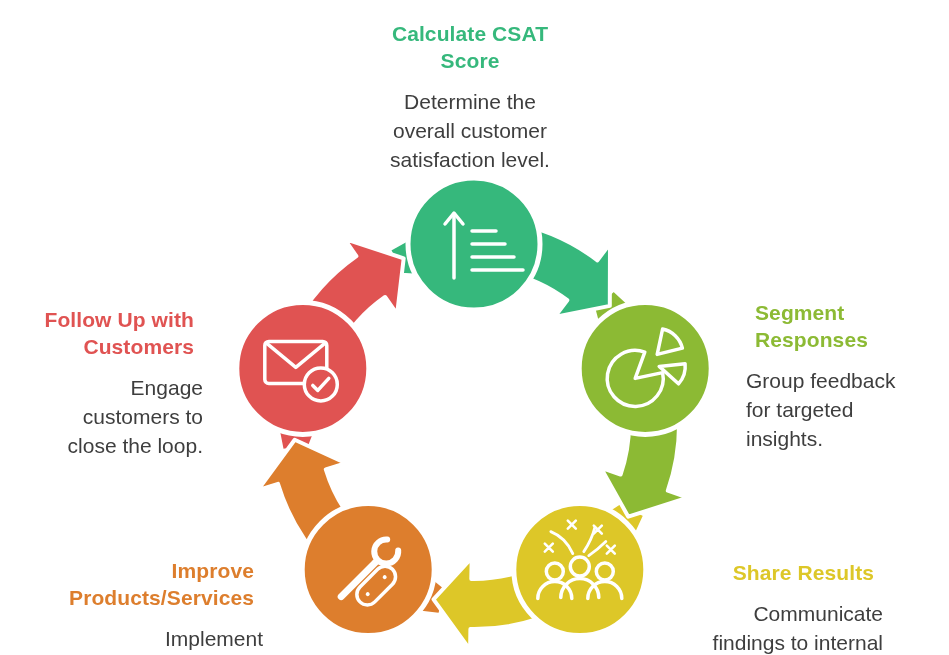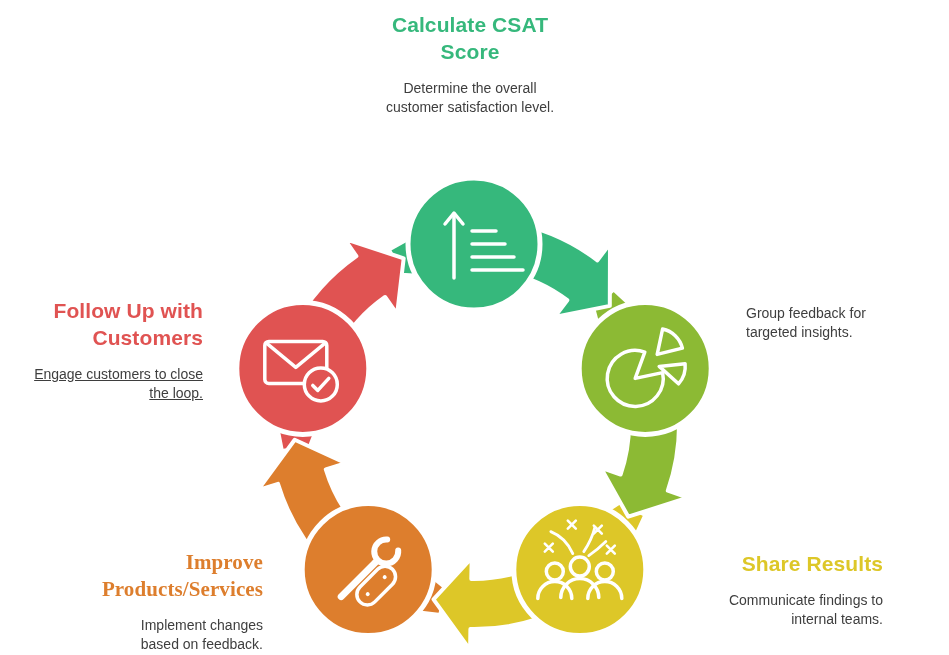--- a/index.html
+++ b/index.html
@@ -4,33 +4,33 @@
 <style>
   html,body{margin:0;padding:0;}
   body{
     width:949px;height:655px;position:relative;overflow:hidden;
     background:#ffffff;
     font-family:"Liberation Sans","DejaVu Sans",sans-serif;
   }
   #cycle-svg{position:absolute;left:0;top:0;}
   .label-block{position:absolute;}
   .label-block h2{
-    margin:0;font-size:21px;line-height:1.28;font-weight:700;
+    margin:9px;font-size:21px;line-height:1.28;font-weight:700;
     letter-spacing:.1px;
   }
   .label-block p{
-    margin:13px 0 0 0;font-size:14px;line-height:1.38;color:#3e3e3e;
+    margin:13px 0 0 0;font-size:21px;line-height:1.38;color:#3e3e3e;
   }
   .pos-top{left:375px;top:12px;width:190px;text-align:center;}
   .pos-right{left:746px;top:291px;width:152px;text-align:left;}
   .pos-bottom-right{left:687px;top:551px;width:196px;text-align:right;}
   .pos-bottom-left{right:686px;top:549px;width:205px;text-align:right;}
   .pos-bottom-left p{width:160px;margin-left:auto;}
   .pos-left{right:746px;top:298px;width:180px;text-align:right;}
-  .pos-left p{width:170px;margin-left:auto;text-decoration:underline;}
+  .pos-left p{width:170px;margin-left:auto;}
 </style>
 </head>
 <body>
 
 <svg id="cycle-svg" width="949" height="655" viewBox="0 0 949 655">
     <g>
       <path d="M 613.6 289.2 L 672.4 343.8 L 609.4 369.3 L 593.4 308.7 Z" fill="#8cba34" stroke="#ffffff" stroke-width="4" stroke-linejoin="round"></path>
       <path d="M 645.3 515.1 L 611.6 587.9 L 567.8 535.8 L 620.6 501.9 Z" fill="#ddc728" stroke="#ffffff" stroke-width="4" stroke-linejoin="round"></path>
       <path d="M 440.3 615.1 L 360.6 605.5 L 396.6 547.8 L 445.2 587.5 Z" fill="#dd7e2d" stroke="#ffffff" stroke-width="4" stroke-linejoin="round"></path>
       <path d="M 281.9 451.0 L 266.4 372.2 L 332.3 388.7 L 309.6 447.1 Z" fill="#e05352" stroke="#ffffff" stroke-width="4" stroke-linejoin="round"></path>
@@ -104,29 +104,30 @@
       </g>
     </g>
   </svg>
 
 <div class="label-block pos-top">
   <h2 style="color: rgb(54, 184, 124);">Calculate CSAT Score</h2>
   <p>Determine the overall customer satisfaction level.</p>
 </div>
 
 <div class="label-block pos-right">
+  <h2 style="color: rgb(140, 186, 52);">Segment Responses</h2>
   <p>Group feedback for targeted insights.</p>
 </div>
 
 <div class="label-block pos-bottom-right">
   <h2 style="color: rgb(221, 199, 40);">Share Results</h2>
   <p>Communicate findings to internal teams.</p>
 </div>
 
 <div class="label-block pos-bottom-left">
-  <h2 style="color: rgb(221, 126, 45); font-family: Liberation Serif, serif;">Improve Products/Services</h2>
+  <h2 style="color: rgb(221, 126, 45);">Improve Products/Services</h2>
   <p>Implement changes based on feedback.</p>
 </div>
 
 <div class="label-block pos-left">
   <h2 style="color: rgb(224, 83, 82);">Follow Up with Customers</h2>
   <p>Engage customers to close the loop.</p>
 </div>
 
 </body></html>

